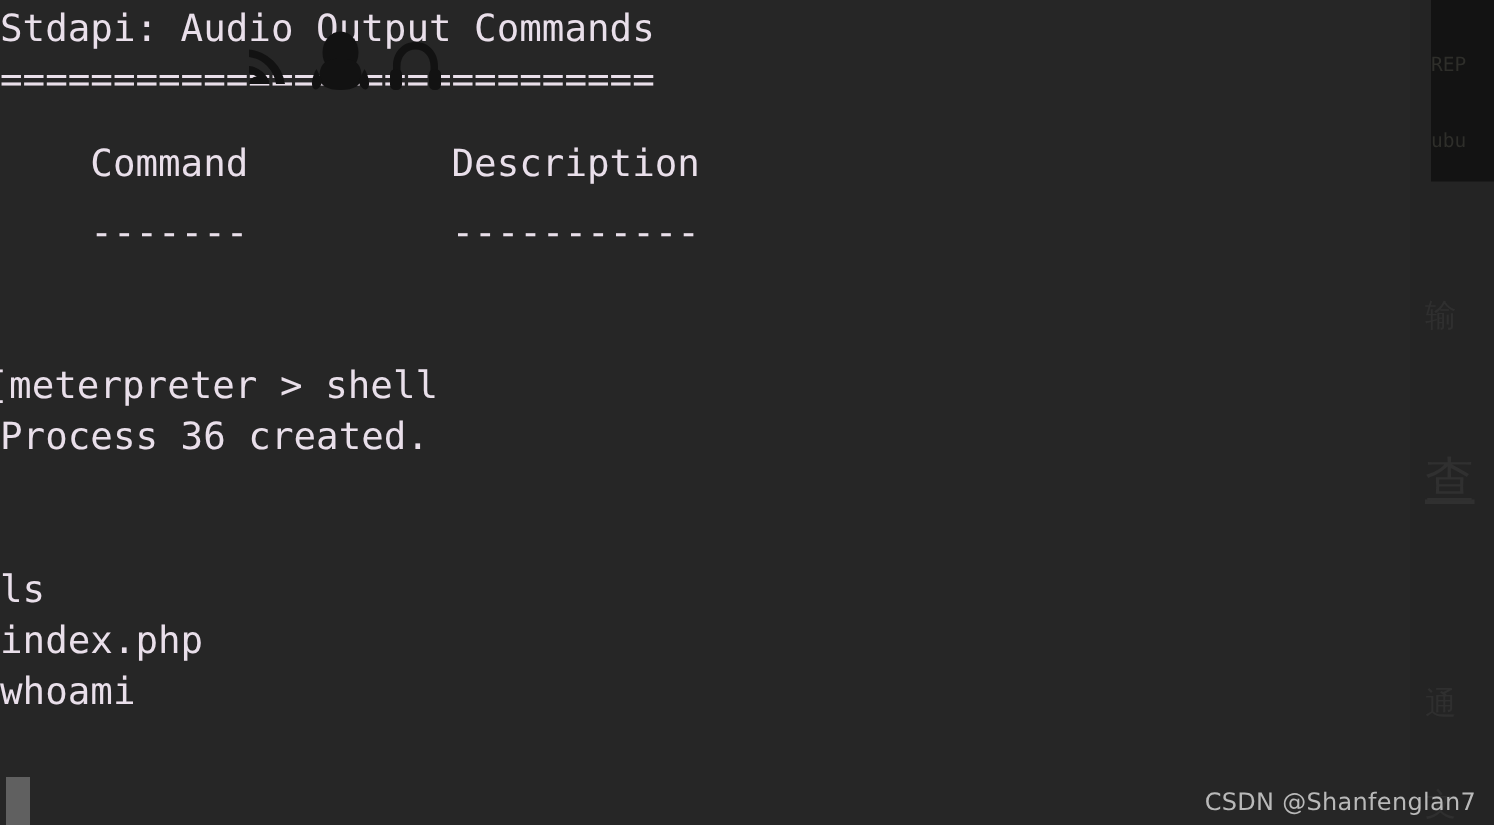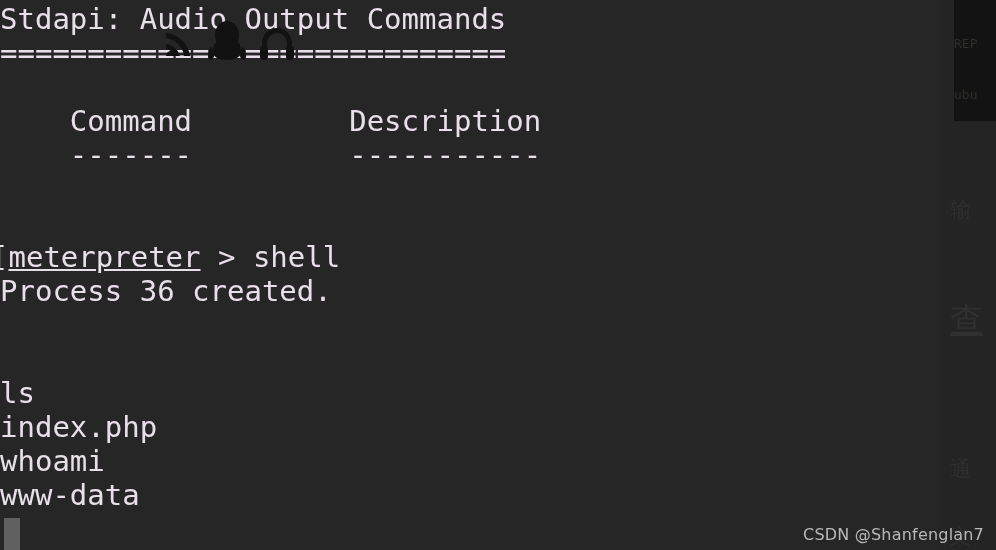--- a/index.html
+++ b/index.html
@@ -61,32 +61,32 @@
 
   
   .term {
     position: absolute;
     top: 0;
     left: 0;
     width: 917px;
     height: 550px;
     color: #e9dfea;
     font-family: "DejaVu Sans Mono", "Liberation Mono", monospace;
-    font-size: 29px;
+    font-size: 25px;
     line-height: 34px;
     white-space: pre;
   }
   .line {
     position: absolute;
     left: 0;
     width: 996px;
     height: 34px;
     white-space: pre;
   }
-  .under { text-decoration: underline; }
+  .under { }
   .sep { letter-spacing: 0px; }
 
   
   .tray-icon {
     position: absolute;
     color: #111111;
     fill: #111111;
   }
 
   
@@ -131,32 +131,31 @@
     <div class="rp-zh big" style="top:298px">查</div>
     <div class="rp-zh small" style="top:455px">通</div>
     <div class="rp-zh small" style="top:522px">文</div>
   </div>
 
   <div class="term">
 
     <div class="line" style="top:2px">Stdapi: Audio Output Commands</div>
     <div class="line sep" style="top:36px">=============================</div>
     <div class="line" style="top:70px"></div>
-    <div class="line" style="top:104px">    Command         Description</div>
+    <div class="line" style="top:92px">    Command         Description</div>
     <div class="line" style="top:138px">    -------         -----------</div>
     <div class="line" style="top:206px"></div>
 
     <div class="line" style="top:240px; left:-9px"><span>[</span><span class="under">meterpreter</span><span> &gt; shell</span></div>
 
     <div class="line" style="top:274px">Process 36 created.</div>
     <div class="line" style="top:342px"></div>
     <div class="line" style="top:376px">ls</div>
     <div class="line" style="top:444px">whoami</div>
     <div class="line" style="top:410px">index.php</div>
-    <div class="line" style="top:478px">www-data</div>
   </div>
 
   <svg class="tray-icon" style="left:162px; top:28px; width:34px; height:32px;" viewBox="0 0 34 32">
     <path d="M4 28 a5 5 0 0 1 5 -5 a5 5 0 0 1 5 5 z" fill="#121212"></path>
     <path d="M4 16 a16 16 0 0 1 14 12 h-6 a10 10 0 0 0 -8 -7 z" fill="#121212"></path>
     <path d="M4 5 a27 27 0 0 1 24 23 h-6 a21 21 0 0 0 -18 -18 z" fill="#121212"></path>
   </svg>
 
   <svg class="tray-icon" style="left:206px; top:18px; width:42px; height:44px;" viewBox="0 0 42 44">
     <ellipse cx="21" cy="17" rx="12" ry="14" fill="#121212"></ellipse>

